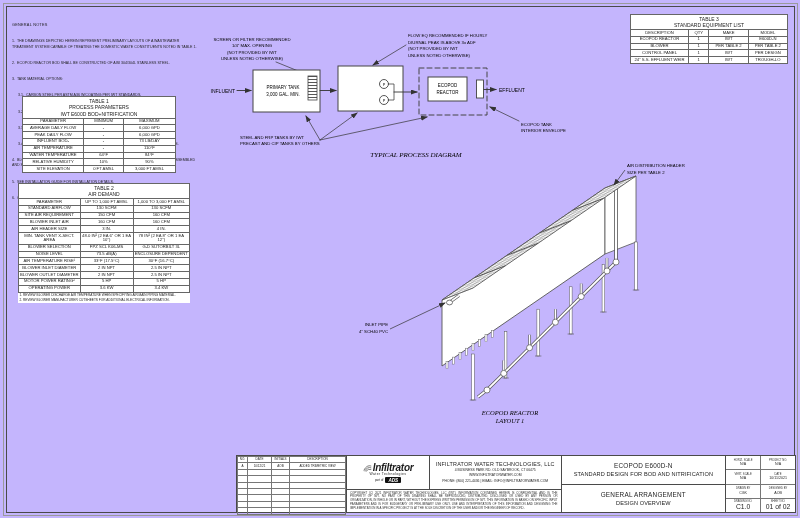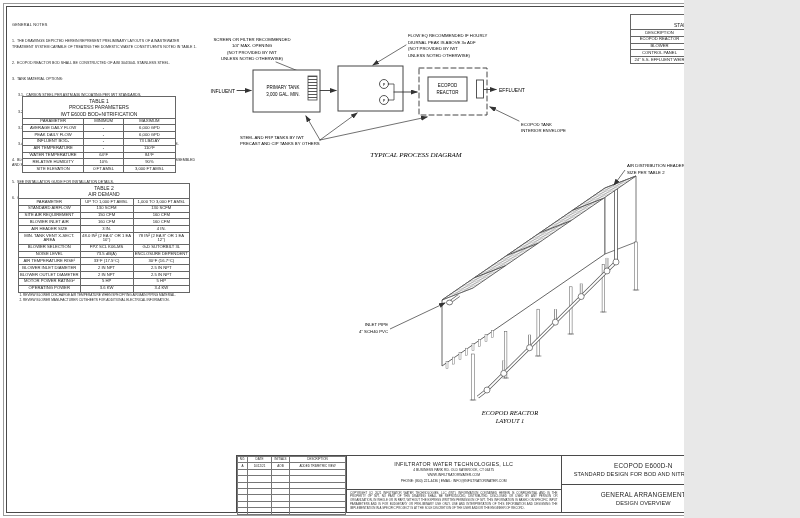--- a/index.html
+++ b/index.html
@@ -1,16 +1,16 @@
 <!DOCTYPE html>
 <html><head>
 <meta charset="utf-8">
 <style>
   html,body{margin:0;padding:0;background:#e8e8e8;}
-  #sheet{position:relative;width:684px;height:518px;background:#ffffff;overflow:hidden;
+  #sheet{position:relative;width:800px;height:518px;background:#c4b5fd;overflow:hidden;
          font-family:"Liberation Sans",sans-serif;color:#1d1d1d;}
   .abs{position:absolute;}
   .frame-outer{left:3px;top:3px;width:793px;height:511px;border:1px solid #9a9a9a;}
   .frame-inner{left:6px;top:6px;width:787px;height:505px;border:1px solid #4a4a4a;}
 
   
   #gen-notes{left:12px;top:11px;width:186px;font-size:3.6px;line-height:1.5;white-space:pre-wrap;}
   #gen-notes .nt{font-size:3.9px;letter-spacing:.2px;margin-bottom:1px;}
 
   
@@ -499,20 +499,35 @@
               <td></td>
               <td></td>
               <td></td>
             </tr>
       </tbody>
         </table>
     </div>
 
     <div id="logo-col" class="col">
       <div id="logo-row">
+        <div id="logo-box">
+          <div id="logo-name">
+            <svg width="9" height="9" viewBox="0 0 12 12">
+              <path d="M1,10 Q5,2 11,4" fill="none" stroke="#555" stroke-width="1"></path>
+              <path d="M2,11 Q6,4.5 11,6.5" fill="none" stroke="#555" stroke-width="1"></path>
+              <path d="M3.5,11.5 Q7,7 11,8.8" fill="none" stroke="#555" stroke-width="1"></path>
+            </svg>
+            <span>Infiltrator</span>
+          </div>
+          <div id="logo-sub">Water Technologies</div>
+          <div id="logo-ads">
+            <span class="po">part of</span>
+            <span class="ads">ADS</span>
+          </div>
+        </div>
         <div id="company">
           <div class="c0">INFILTRATOR WATER TECHNOLOGIES, LLC</div>
           <div class="c1">4 BUSINESS PARK RD. OLD SAYBROOK, CT 06475</div>
           <div class="c2">WWW.INFILTRATORWATER.COM</div>
           <div class="c3">PHONE: (800) 221-4436 | EMAIL: INFO@INFILTRATORWATER.COM</div>
         </div>
       </div>
       <div id="fineprint">COPYRIGHT (C) 2021 INFILTRATOR WATER TECHNOLOGIES, LLC (IWT). INFORMATION CONTAINED HEREIN IS CONFIDENTIAL AND IS THE PROPERTY OF IWT. NO PART OF THIS DRAWING SHALL BE REPRODUCED, DISTRIBUTED, DISCLOSED OR USED BY ANY PERSON OR ORGANIZATION, IN WHOLE OR IN PART, WITHOUT THE EXPRESS WRITTEN PERMISSION OF IWT. THIS INFORMATION IS BASED ON SPECIFIC INPUT PARAMETERS AND IS FOR BUDGETARY OR PRELIMINARY USE ONLY. USE AND INTERPRETATION OF THIS INFORMATION AND DESIGNING THE IMPLEMENTATION IN A SPECIFIC PROJECT IS AT THE SOLE DISCRETION OF THE USER AND/OR THE ENGINEER OF RECORD.</div>
     </div>
 

